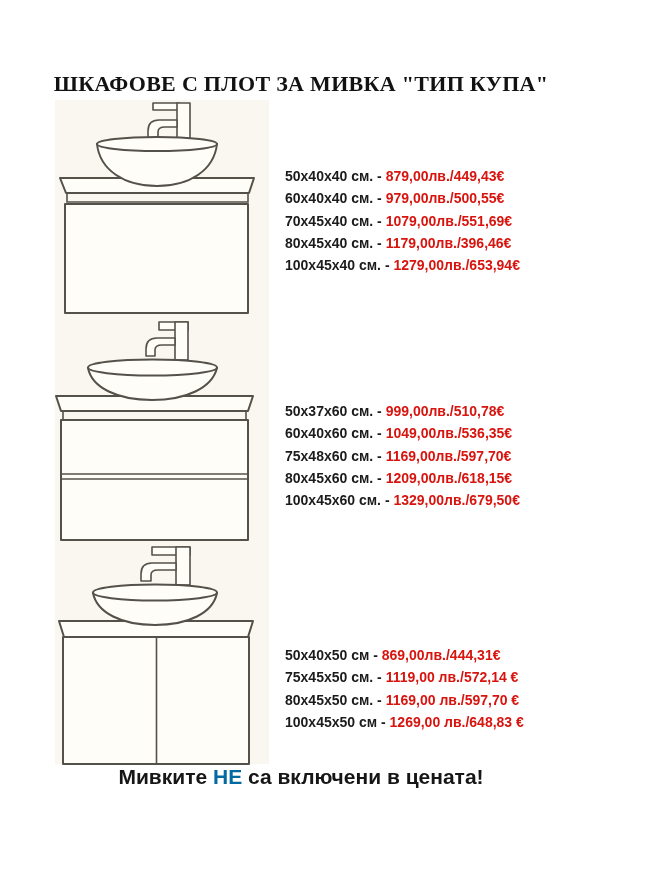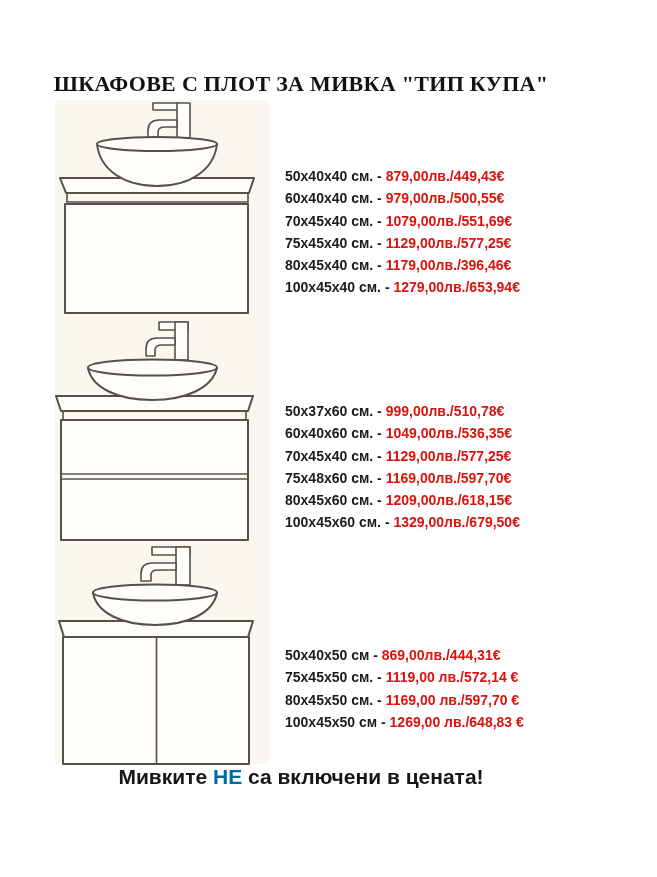--- a/index.html
+++ b/index.html
@@ -96,29 +96,27 @@
       <ellipse class="shp" cx="115" cy="47.5" rx="62" ry="8"></ellipse>
     </g>
     <rect class="shp" x="23" y="92" width="186" height="127"></rect>
     <line class="ln" x1="116.5" y1="92" x2="116.5" y2="219"></line>
   </svg>
 
   <div class="price-block pb-1">
     <div class="price-row"><span class="size">50x40x40 см. -</span> <span class="price">879,00лв./449,43€</span></div>
     <div class="price-row"><span class="size">60x40x40 см. -</span> <span class="price">979,00лв./500,55€</span></div>
     <div class="price-row"><span class="size">70x45x40 см. -</span> <span class="price">1079,00лв./551,69€</span></div>
-    <div class="price-row"><span class="size">75x45x40 см. -</span> <span class="price">1129,00лв./577,25€</span></div>
     <div class="price-row"><span class="size">80x45x40 см. -</span> <span class="price">1179,00лв./396,46€</span></div>
     <div class="price-row"><span class="size">100x45x40 см. -</span> <span class="price">1279,00лв./653,94€</span></div>
   </div>
 
   <div class="price-block pb-2">
     <div class="price-row"><span class="size">50x37x60 см. -</span> <span class="price">999,00лв./510,78€</span></div>
     <div class="price-row"><span class="size">60x40x60 см. -</span> <span class="price">1049,00лв./536,35€</span></div>
-    <div class="price-row"><span class="size">70x45x40 см. -</span> <span class="price">1129,00лв./577,25€</span></div>
     <div class="price-row"><span class="size">75x48x60 см. -</span> <span class="price">1169,00лв./597,70€</span></div>
     <div class="price-row"><span class="size">80x45x60 см. -</span> <span class="price">1209,00лв./618,15€</span></div>
     <div class="price-row"><span class="size">100x45x60 см. -</span> <span class="price">1329,00лв./679,50€</span></div>
   </div>
 
   <div class="price-block pb-3">
     <div class="price-row"><span class="size">50x40x50 см -</span> <span class="price">869,00лв./444,31€</span></div>
     <div class="price-row"><span class="size">75x45x50 см. -</span> <span class="price">1119,00 лв./572,14 €</span></div>
     <div class="price-row"><span class="size">80x45x50 см. -</span> <span class="price">1169,00 лв./597,70 €</span></div>
     <div class="price-row"><span class="size">100x45x50 см -</span> <span class="price">1269,00 лв./648,83 €</span></div>

